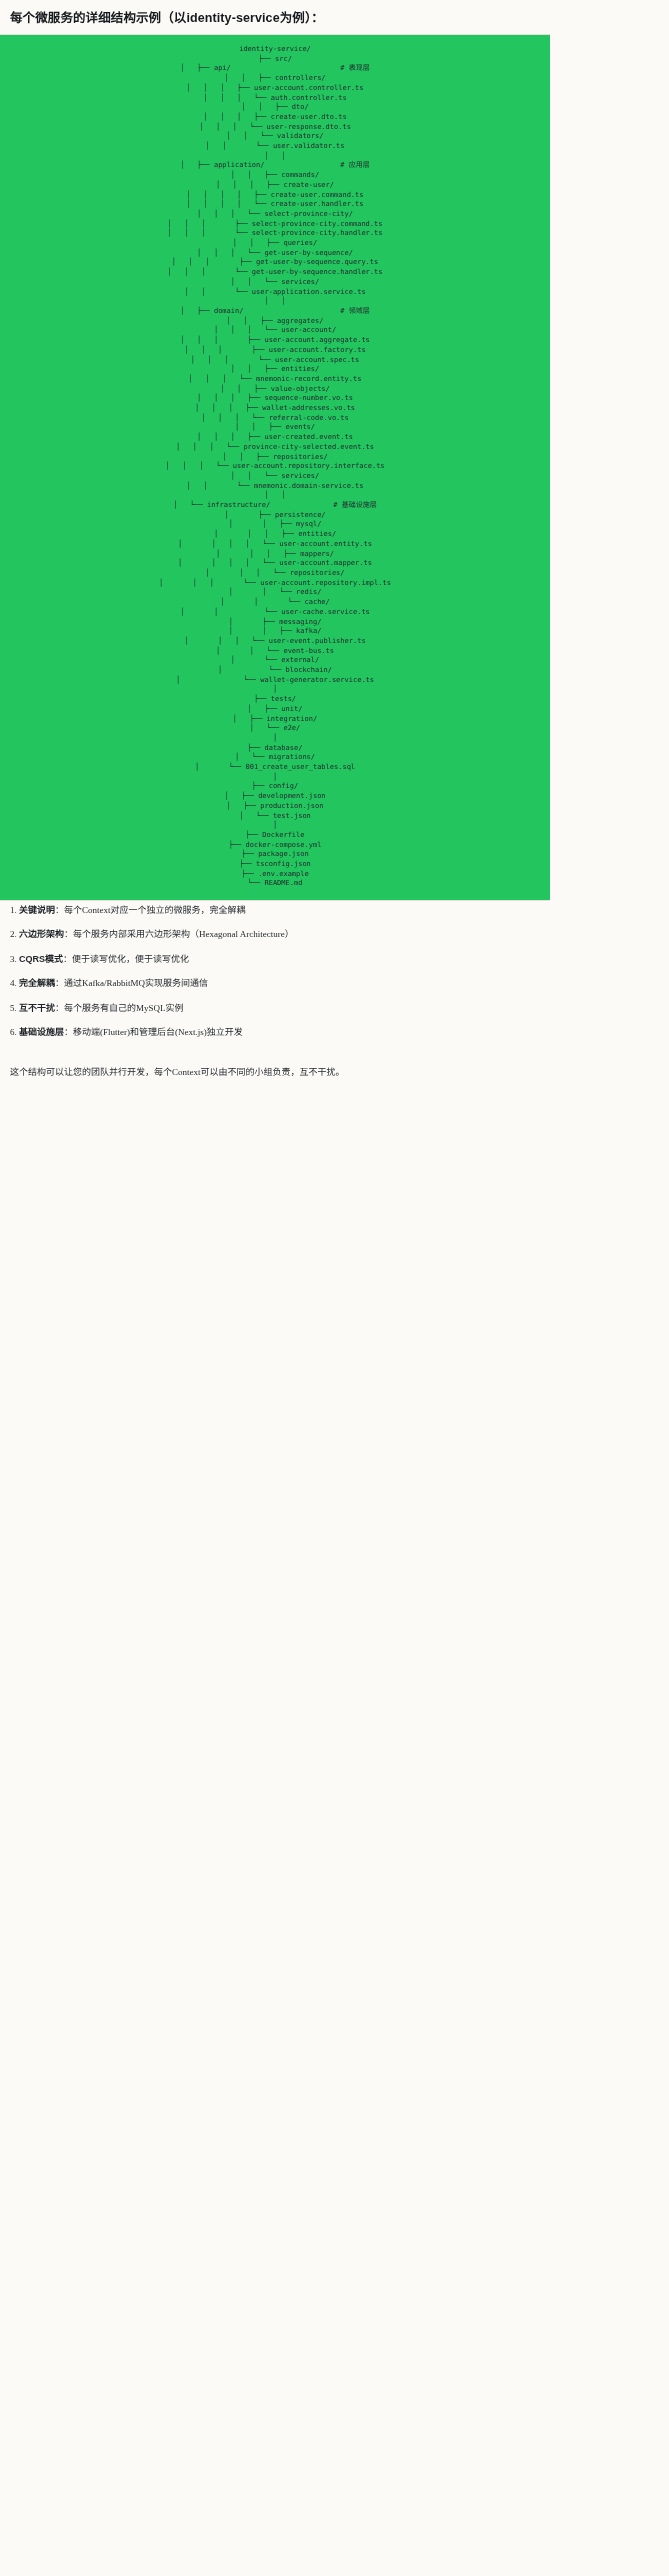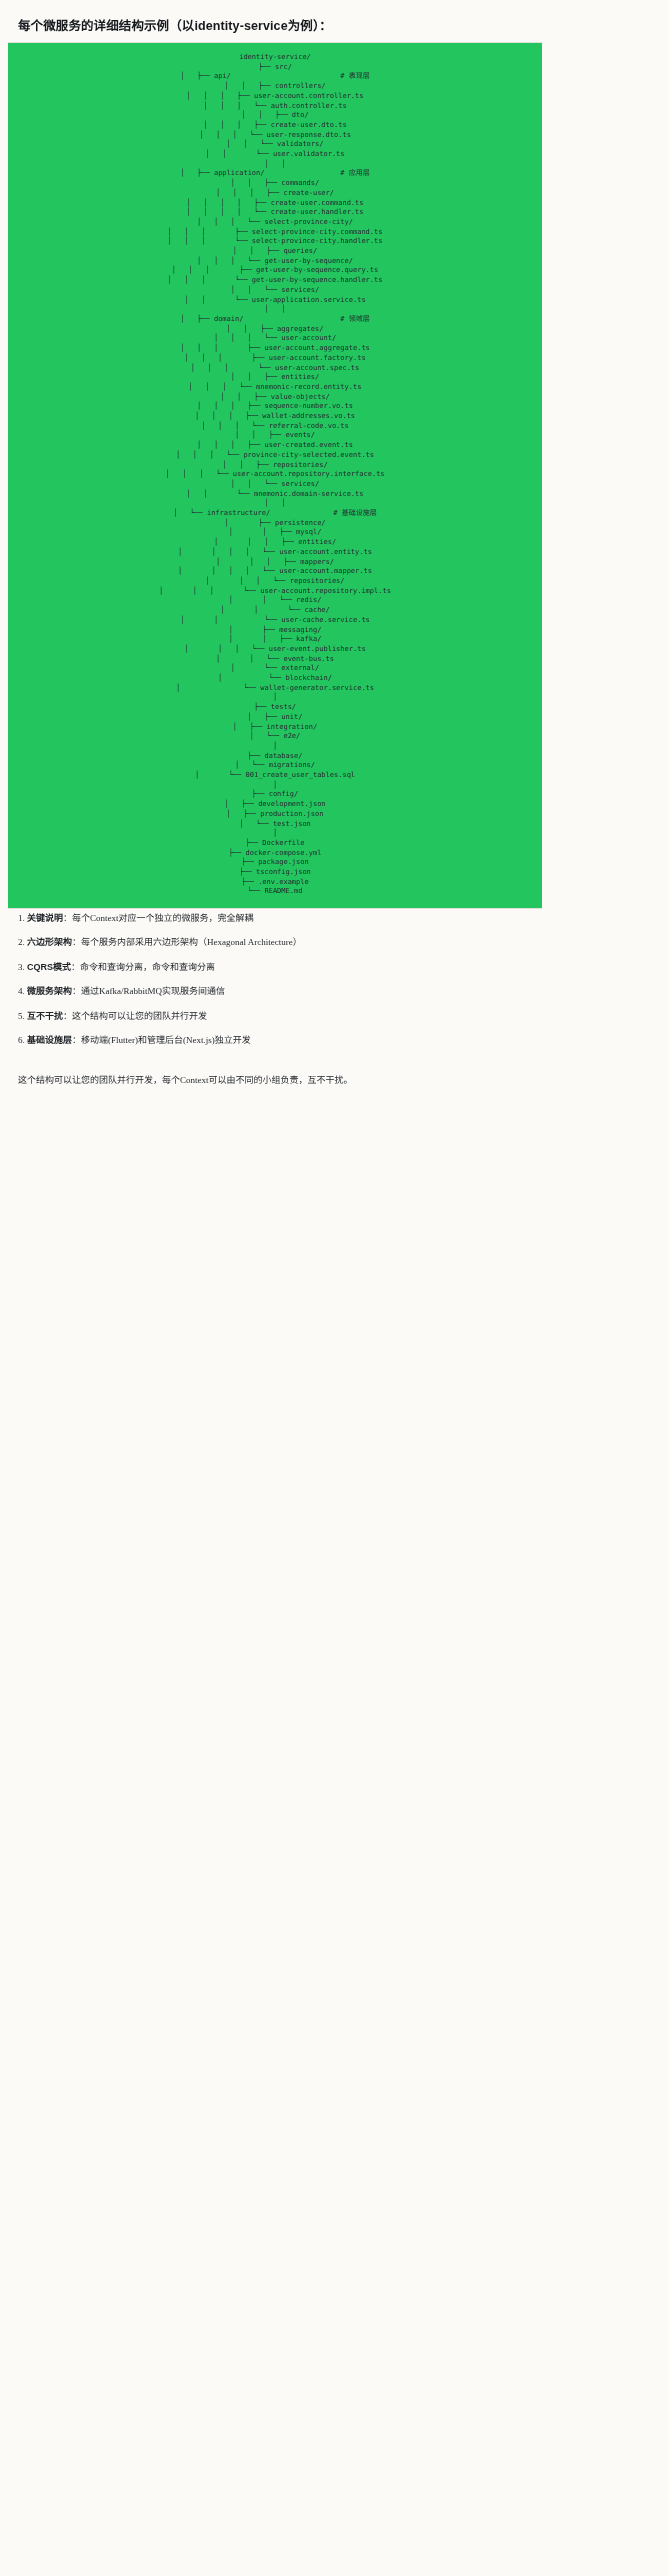--- a/index.html
+++ b/index.html
@@ -11,21 +11,21 @@
   }
   body {
     width: 669px;
     font-family: "Liberation Serif", "DejaVu Serif", serif;
     color: #1f2328;
     -webkit-font-smoothing: antialiased;
   }
 
   .page {
     width: 550px;
-    padding: 8px;
+    padding: 0;
   }
 
   
   .doc-title {
     font-family: "Liberation Sans", "DejaVu Sans", sans-serif;
     font-weight: bold;
     font-size: 12.5px;
     line-height: 1.45;
     color: #16191d;
     margin: 0;
@@ -192,29 +192,29 @@
 
     <p class="note-item">
       <span class="idx">1. </span><span class="term">关键说明</span><span class="desc">：每个Context对应一个独立的微服务，完全解耦</span>
     </p>
 
     <p class="note-item">
       <span class="idx">2. </span><span class="term">六边形架构</span><span class="desc">：每个服务内部采用六边形架构（Hexagonal Architecture）</span>
     </p>
 
     <p class="note-item">
-      <span class="idx">3. </span><span class="term">CQRS模式</span><span class="desc">：命令和查询分离，命令和查询分离</span>
-    </p>
-
-    <p class="note-item">
-      <span class="idx">4. </span><span class="term">微服务架构</span><span class="desc">：通过Kafka/RabbitMQ实现服务间通信</span>
-    </p>
-
-    <p class="note-item">
-      <span class="idx">5. </span><span class="term">互不干扰</span><span class="desc">：这个结构可以让您的团队并行开发</span>
+      <span class="idx">3. </span><span class="term">CQRS模式</span><span class="desc">：便于读写优化，便于读写优化</span>
+    </p>
+
+    <p class="note-item">
+      <span class="idx">4. </span><span class="term">完全解耦</span><span class="desc">：通过Kafka/RabbitMQ实现服务间通信</span>
+    </p>
+
+    <p class="note-item">
+      <span class="idx">5. </span><span class="term">互不干扰</span><span class="desc">：每个服务有自己的MySQL实例</span>
     </p>
 
     <p class="note-item">
       <span class="idx">6. </span><span class="term">基础设施层</span><span class="desc">：移动端(Flutter)和管理后台(Next.js)独立开发</span>
     </p>
 
     <p class="note-footer">这个结构可以让您的团队并行开发，每个Context可以由不同的小组负责，互不干扰。</p>
   </div>
 
 </div>

